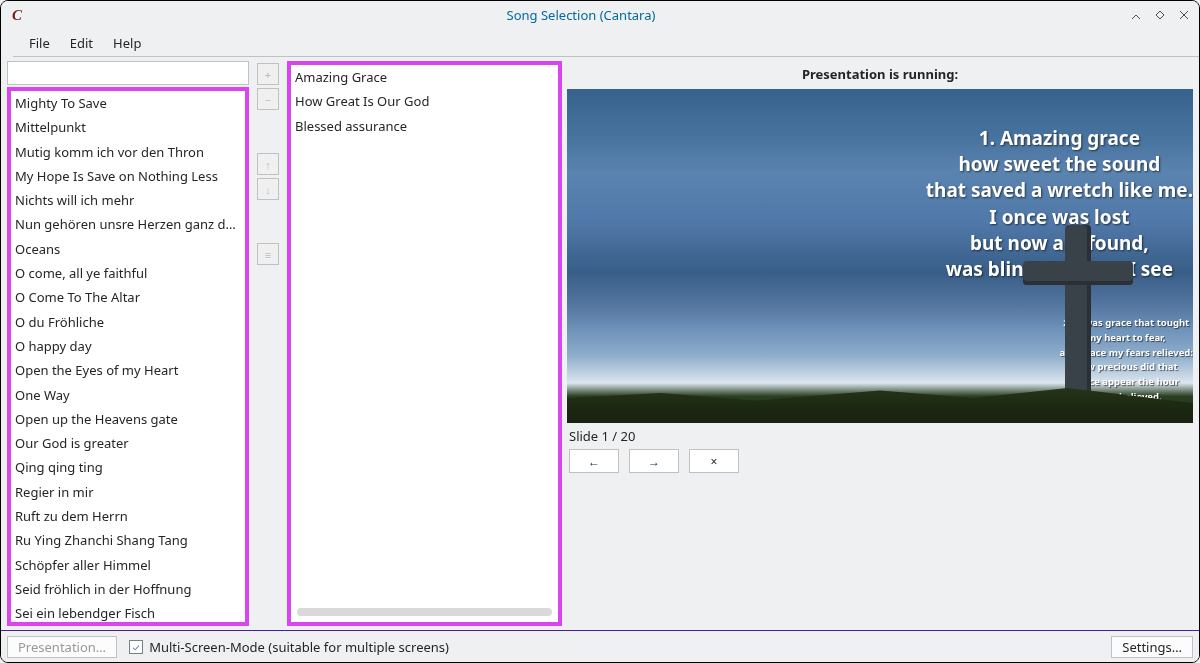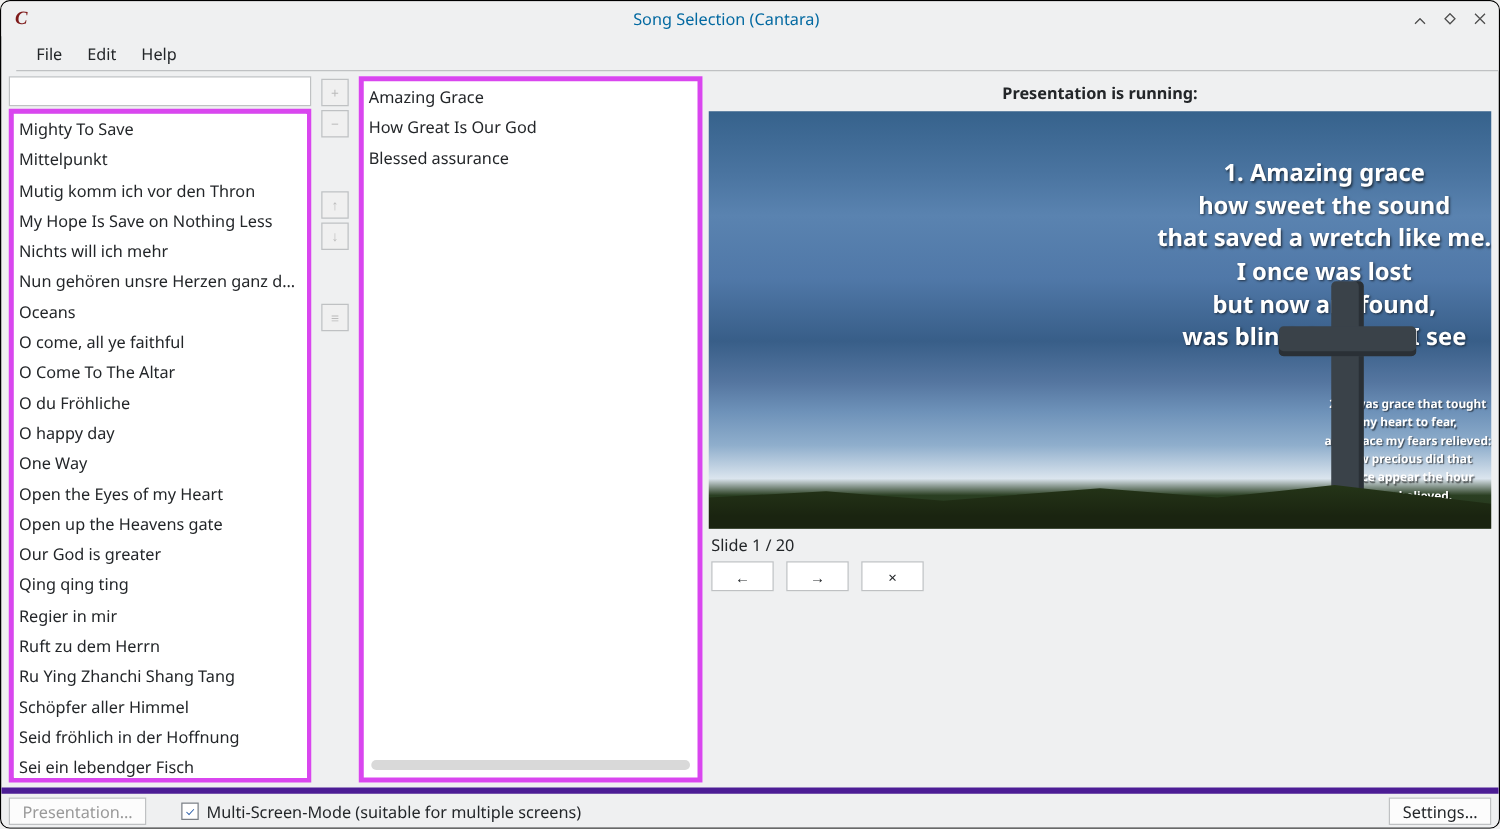--- a/index.html
+++ b/index.html
@@ -179,26 +179,26 @@
   .pv-btn {
     width: 50px; height: 24px;
     background:#fff;
     border:1px solid #bfc1c3;
     display:flex; align-items:center; justify-content:center;
     font-size:12px;
     cursor:pointer;
   }
   .bottombar {
     height: 32px;
-    border-top: 5px solid #4c1d95;
+    border-top: 1px solid #4c1d95;
     background:#eff0f1;
     display:flex;
     align-items:center;
     padding: 0 6px;
-    gap: 28px;
+    gap: 12px;
   }
   .bt-button {
     height: 22px;
     padding: 0 10px;
     background:#fcfcfc;
     border:1px solid #bfc1c3;
     color:#999;
     font-size:13px;
     display:flex; align-items:center;
   }
@@ -260,22 +260,22 @@
             <div class="list-item">Mittelpunkt</div>
             <div class="list-item">Mutig komm ich vor den Thron</div>
             <div class="list-item">My Hope Is Save on Nothing Less</div>
             <div class="list-item">Nichts will ich mehr</div>
             <div class="list-item">Nun gehören unsre Herzen ganz dem Mann von G…</div>
             <div class="list-item">Oceans</div>
             <div class="list-item">O come, all ye faithful</div>
             <div class="list-item">O Come To The Altar</div>
             <div class="list-item">O du Fröhliche</div>
             <div class="list-item">O happy day</div>
+            <div class="list-item">Open the Eyes of my Heart</div>
             <div class="list-item">One Way</div>
-            <div class="list-item">Open the Eyes of my Heart</div>
             <div class="list-item">Open up the Heavens gate</div>
             <div class="list-item">Our God is greater</div>
             <div class="list-item">Qing qing ting</div>
             <div class="list-item">Regier in mir</div>
             <div class="list-item">Ruft zu dem Herrn</div>
             <div class="list-item">Ru Ying Zhanchi Shang Tang</div>
             <div class="list-item">Schöpfer aller Himmel</div>
             <div class="list-item">Seid fröhlich in der Hoffnung</div>
             <div class="list-item">Sei ein lebendger Fisch</div>
             <div class="list-item">Seliges Wissen, Jesus ist mein</div>

